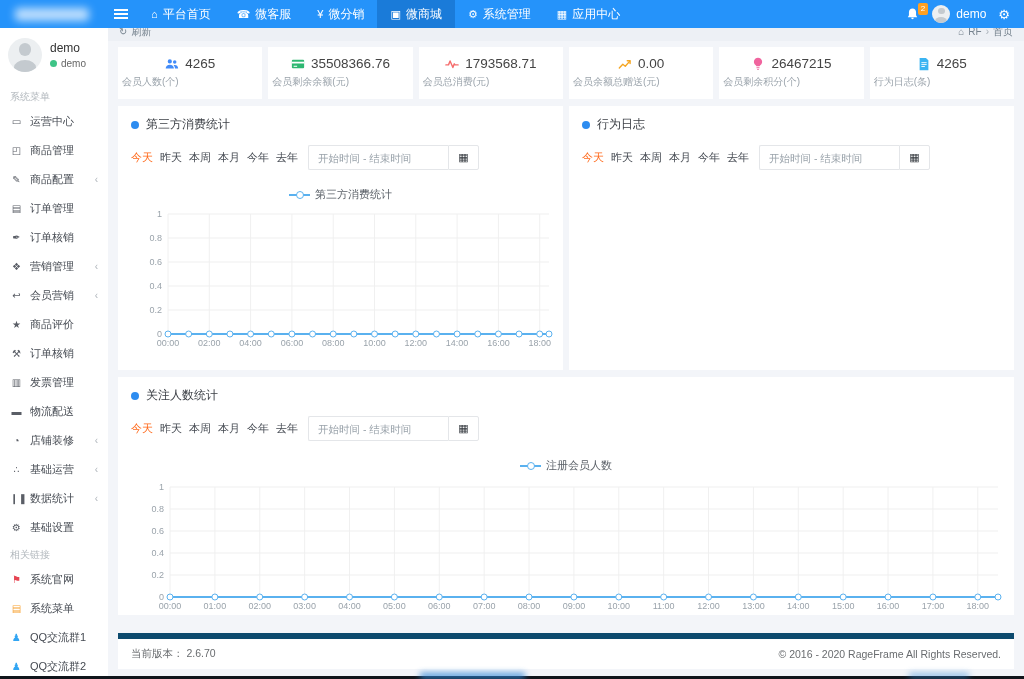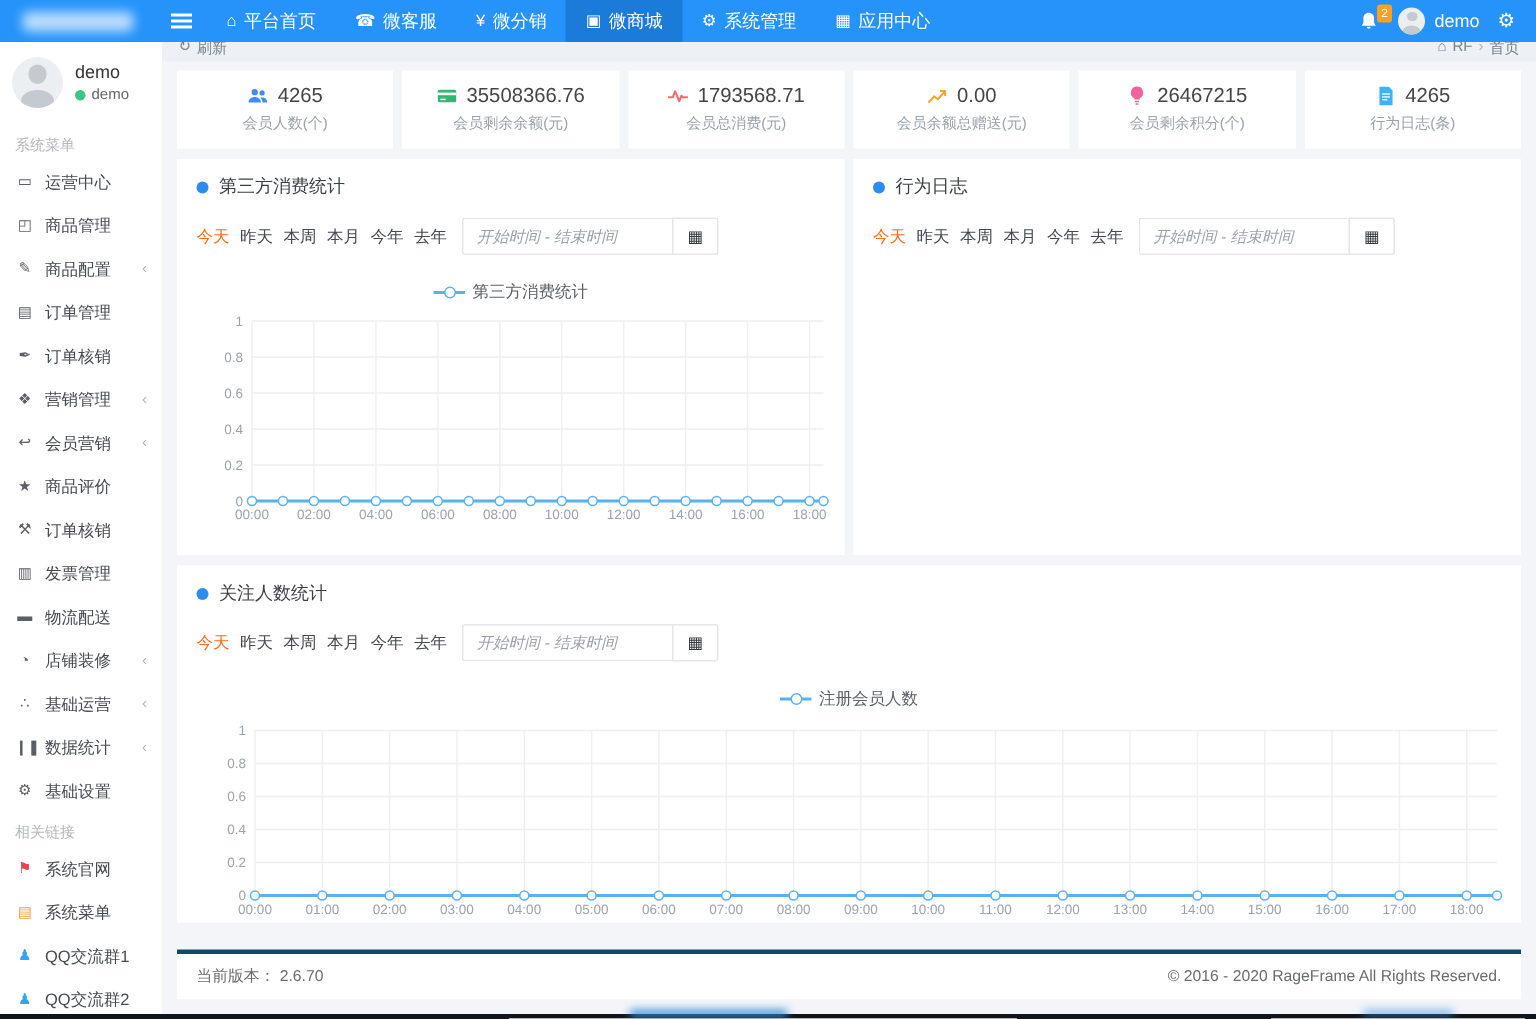--- a/index.html
+++ b/index.html
@@ -48,50 +48,50 @@
   .tab-action { padding:0 11px; display:flex; align-items:center; gap:4px; border-left:1px solid #eceff2; cursor:pointer; }
   .crumbbar { height:19px; background:#edf0f5; display:flex; align-items:center; padding:0 11px; font-size:10px; color:#76838f; }
   .crumb-left { display:flex; align-items:center; gap:4px; cursor:pointer; }
   .crumb-right { margin-left:auto; display:flex; align-items:center; gap:4px; }
   .crumb-right .sep { color:#aab2ba; }
 
   .content { padding:6px 10px 0 10px; }
 
   
   .stats { display:flex; gap:6px; margin-bottom:7px; }
-  .stat-card { flex:1; background:#fff; padding:9px 4px 10px; text-align:center; }
+  .stat-card { flex:1; background:#fff; padding:9px 4px 10px; text-align:left; }
   .stat-top { display:flex; align-items:center; justify-content:center; gap:6px; }
   .stat-icon svg { width:14px; height:14px; display:block; }
   .stat-value { font-size:13.5px; color:#444; }
   .stat-label { font-size:10px; color:#9aa3ab; margin-top:4px; }
 
   
   .charts-row { display:flex; gap:6px; margin-bottom:7px; }
   .panel { background:#fff; }
   .charts-row .panel { flex:1; height:264px; }
   .panel-wide { height:238px; margin-bottom:18px; }
   .panel-head { display:flex; align-items:center; gap:7px; padding:10px 13px 8px; }
   .panel-dot { width:8px; height:8px; border-radius:50%; background:#2d8cf0; }
   .panel-title { font-size:12px; color:#3b3f45; }
   .filter-row { display:flex; align-items:center; padding:4px 13px; }
   .quick-filters { display:flex; align-items:center; gap:7px; font-size:11px; color:#454a52; }
   .qf-link { cursor:pointer; }
   .qf-link.active { color:#ff6a1c; }
   .date-range { display:flex; align-items:stretch; margin-left:10px; }
-  .date-input { width:140px; height:25px; border:1px solid #e4e6e9; border-right:none; padding:0 9px; font-size:10.5px; color:#495060; outline:none; border-radius:2px 0 0 2px; font-family:inherit;font-style:italic; }
+  .date-input { width:140px; height:25px; border:1px solid #e4e6e9; border-right:none; padding:0 9px; font-size:10.5px; color:#495060; outline:none; border-radius:2px 0 0 2px; font-family:inherit; }
   .date-input::placeholder { color:#9aa3ab; }
   .cal-btn { width:31px; height:25px; border:1px solid #e4e6e9; background:#fff; cursor:pointer; border-radius:0 2px 2px 0; font-size:11px; color:#33383e; }
   .legend-row { text-align:center; font-size:11px; color:#5b6168; margin-top:13px; }
   .legend-marker { display:inline-block; width:21px; height:2px; background:#5ab1ef; position:relative; vertical-align:middle; margin-right:5px; }
   .legend-marker::after { content:''; position:absolute; left:7px; top:-3px; width:6px; height:6px; border:1px solid #5ab1ef; background:#fff; border-radius:50%; }
   .chart { margin:6px 10px 0; height:142px; }
   .chart-lg { margin:8px 12px 0; height:132px; }
 
   
-  .footer { background:#fff; border-top:3px solid #0c4a6e; display:flex; justify-content:space-between; align-items:center; padding:8px 13px; font-size:10.5px; color:#696c6f; }
+  .footer { background:#fff; border-top:6px solid #0c4a6e; display:flex; justify-content:space-between; align-items:center; padding:8px 13px; font-size:10.5px; color:#696c6f; }
 
   .bottom-strip { position:absolute; left:0; right:0; bottom:0; height:3px; background:#10151b; z-index:40; }
   .blur-blob { position:absolute; bottom:0; height:6px; background:#2f86d6; filter:blur(3px); opacity:.85; }
   .blob-center { left:420px; width:105px; }
   .blob-right { right:55px; width:60px; opacity:.5; }
 </style>
 </head>
 <body>
 
 <div class="app">

